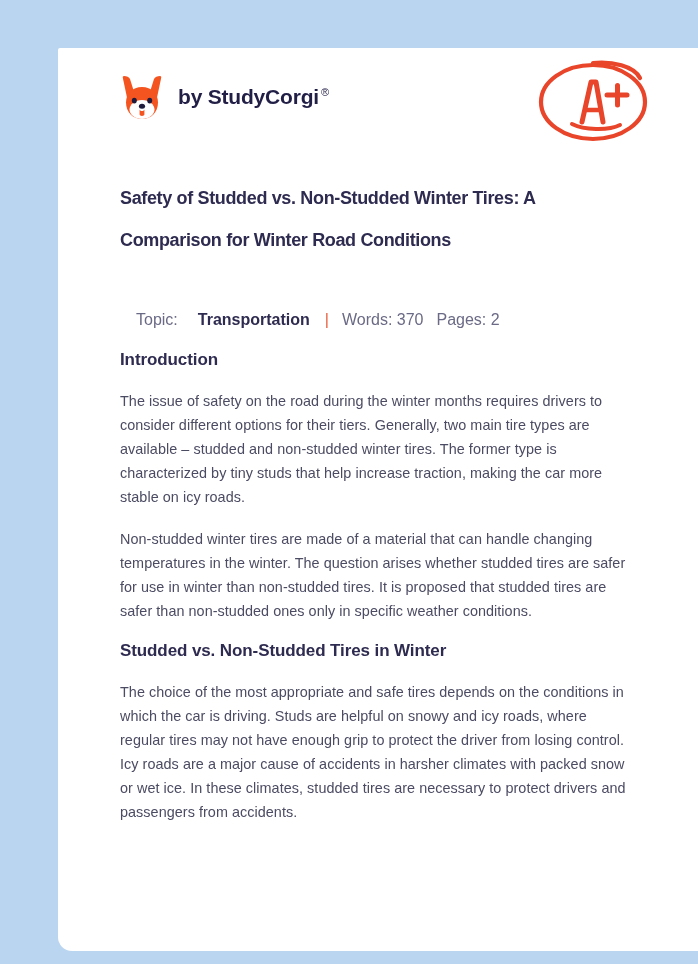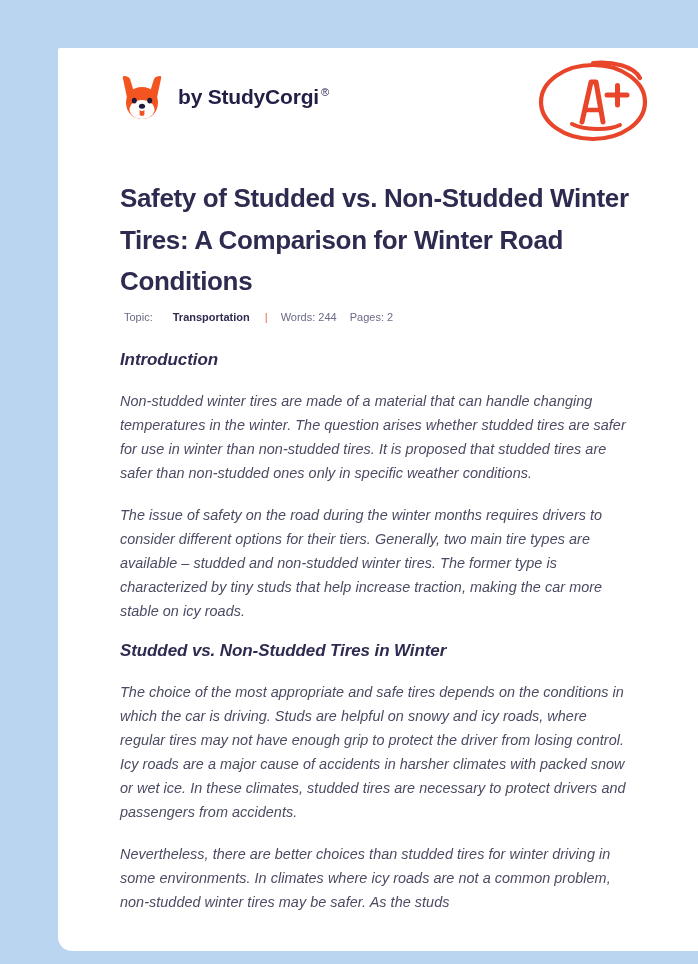--- a/index.html
+++ b/index.html
@@ -70,32 +70,32 @@
     width: 118px;
     height: 88px;
   }
 
   
   .doc-title {
     position: absolute;
     left: 62px;
     top: 130px;
     width: 520px;
-    font-size: 26px;
+    font-size: 18px;
     line-height: 41.5px;
     font-weight: bold;
     color: #2e2b50;
     letter-spacing: -0.35px;
   }
 
   .meta-row {
     position: absolute;
-    left: 66px;
+    left: 78px;
     top: 263px;
-    font-size: 11px;
+    font-size: 16px;
     color: #6a6a86;
     display: flex;
     align-items: flex-end;
     white-space: nowrap;
   }
   .meta-label { color: #6a6a86; }
   .meta-topic {
     color: #2e2b50;
     font-weight: bold;
     margin-left: 20px;
@@ -107,21 +107,20 @@
   }
   .meta-words { color: #6a6a86; }
   .meta-pages { color: #6a6a86; margin-left: 13px; }
 
   
   .doc-body {
     position: absolute;
     left: 62px;
     top: 302px;
     width: 512px;
-    font-style: italic;
   }
 
   .section-h2 {
     font-size: 17px;
     font-weight: bold;
     color: #2e2b50;
     letter-spacing: -0.1px;
     margin-bottom: 19px;
   }
   .section-h2.spaced { }
@@ -170,28 +169,27 @@
       <path d="M38 66 C50 72 74 73 86 67" fill="none" stroke="#e8452a" stroke-width="4" stroke-linecap="round"></path>
     </svg>
   </div>
 
   <h1 class="doc-title">Safety of Studded vs. Non-Studded Winter Tires: A Comparison for Winter Road Conditions</h1>
 
   <div class="meta-row">
     <span class="meta-label">Topic:</span>
     <span class="meta-topic">Transportation</span>
     <span class="meta-sep">|</span>
-    <span class="meta-words">Words: 244</span>
+    <span class="meta-words">Words: 370</span>
     <span class="meta-pages">Pages: 2</span>
   </div>
 
   <div class="doc-body">
 
     <h2 class="section-h2">Introduction</h2>
+    <p class="para">The issue of safety on the road during the winter months requires drivers to consider different options for their tiers. Generally, two main tire types are available – studded and non-studded winter tires. The former type is characterized by tiny studs that help increase traction, making the car more stable on icy roads.</p>
     <p class="para">Non-studded winter tires are made of a material that can handle changing temperatures in the winter. The question arises whether studded tires are safer for use in winter than non-studded tires. It is proposed that studded tires are safer than non-studded ones only in specific weather conditions.</p>
-    <p class="para">The issue of safety on the road during the winter months requires drivers to consider different options for their tiers. Generally, two main tire types are available – studded and non-studded winter tires. The former type is characterized by tiny studs that help increase traction, making the car more stable on icy roads.</p>
 
     <h2 class="section-h2 spaced">Studded vs. Non-Studded Tires in Winter</h2>
     <p class="para">The choice of the most appropriate and safe tires depends on the conditions in which the car is driving. Studs are helpful on snowy and icy roads, where regular tires may not have enough grip to protect the driver from losing control. Icy roads are a major cause of accidents in harsher climates with packed snow or wet ice. In these climates, studded tires are necessary to protect drivers and passengers from accidents.</p>
-    <p class="para">Nevertheless, there are better choices than studded tires for winter driving in some environments. In climates where icy roads are not a common problem, non-studded winter tires may be safer. As the studs</p>
 
   </div>
 </div>
 
 </body></html>

